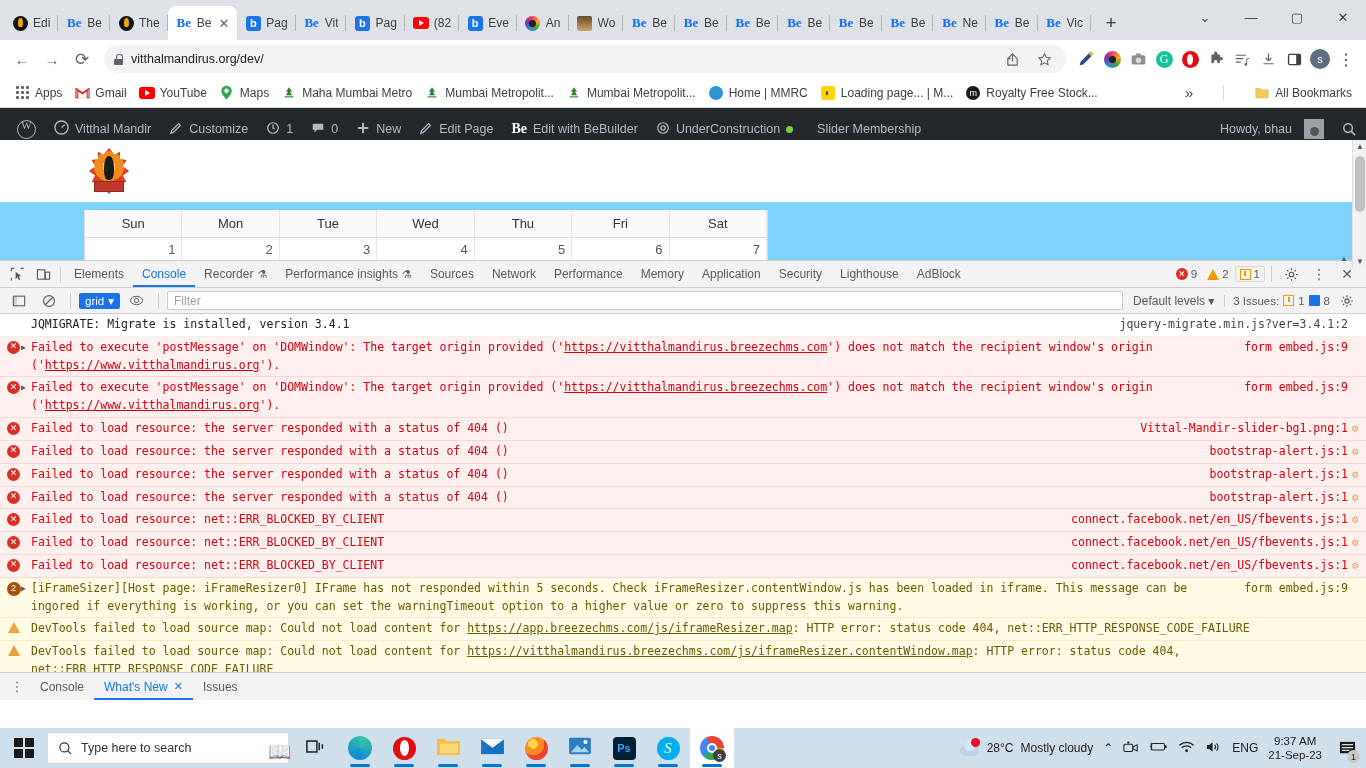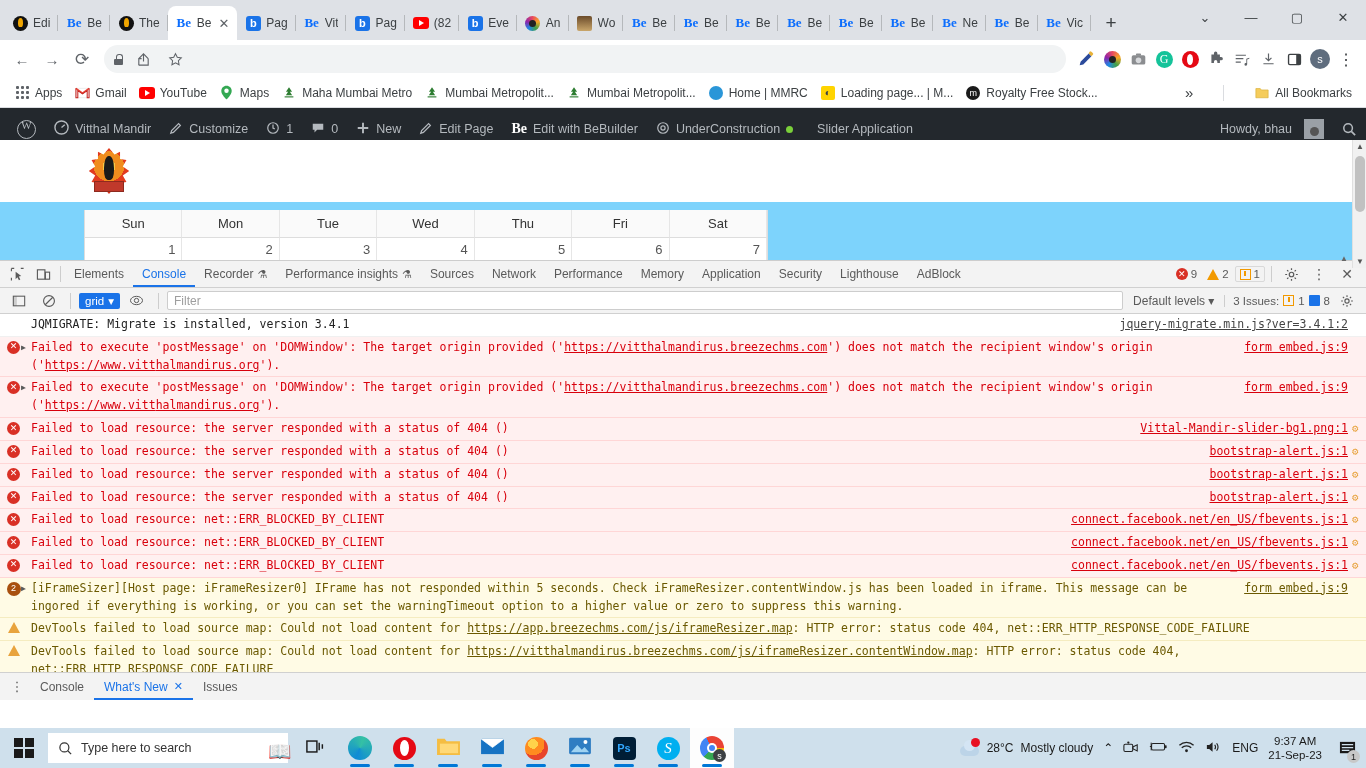--- a/index.html
+++ b/index.html
@@ -215,21 +215,21 @@
   .msg { display:flex; align-items:flex-start; padding: 2px 4px 2px 6px;
     border-bottom:1px solid #f0f0f0; line-height:1.55; position:relative;
     min-height:19px; }
   .msg .ico { width:15px; flex:0 0 15px; display:flex; justify-content:center;
     padding-top:2px; }
   .msg .arrow { width:10px; flex:0 0 10px; color:#5a5a5a; font-size:8px;
     padding-top:3px; }
   .msg .txt { flex:1; word-break:break-word; padding-right:8px; }
   .msg .src { flex:0 0 auto; text-align:right; padding-left:8px;
     white-space:nowrap; }
-  .msg .src a { color:#444; text-decoration:underline; cursor:pointer;margin-top:7px; }
+  .msg .src a { color:#444; cursor:pointer;margin-top:7px; }
   .msg .gear { width:14px; flex:0 0 14px; text-align:center; }
   .msg.log { background:#fff; color:#222; }
   .msg.err { background:#fff0f0; color:#d8000c; border-bottom:1px solid #ffd6d6; }
   .msg.err a { color:#d8000c; }
   .msg.warn { background:#fffbe5; color:#6b5900; border-bottom:1px solid #f5ecc0; }
   .msg.info-grp { background:#fffbe5; color:#6b5900; border-bottom:1px solid #f5ecc0; }
   .msg.info-grp a { color:#6b5900; }
   .errico { width:13px; height:13px; border-radius:50%; background:#d93025;
     color:#fff; font-size:9px; display:flex; align-items:center;
     justify-content:center; font-family:"Liberation Sans",sans-serif; }
@@ -437,20 +437,21 @@
     <div class="cl">✕</div>
   </div>
 </div>
 
 <div class="toolbar">
   <div class="tb-icon">←</div>
   <div class="tb-icon">→</div>
   <div class="tb-icon" style="font-size:17px;">⟳</div>
   <div class="omnibox">
     <span class="lock"></span>
+    <span class="url">vitthalmandirus.org/dev/</span>
     <span class="ext-ico">
       <svg width="15" height="15" viewBox="0 0 16 16">
           <path d="M3 14V7h3M3 7l5-5 5 5M8 2v8" stroke="#5f6368" fill="none" stroke-width="1.2"></path>
           <path d="M3 14h10V7" stroke="#5f6368" fill="none" stroke-width="1.2"></path>
         </svg>
     </span>
     <span class="ext-ico">
       <svg width="15" height="15" viewBox="0 0 16 16">
           <path d="M8 1.8l1.9 3.9 4.3.6-3.1 3 .7 4.3L8 11.6 4.2 13.6l.7-4.3-3.1-3 4.3-.6z" fill="none" stroke="#5f6368" stroke-width="1.1"></path>
         </svg>
@@ -664,21 +665,21 @@
       <div class="wpitem">
         <span><svg width="14" height="14" viewBox="0 0 16 16">
             <circle cx="8" cy="8" r="2.4" stroke="#b4b9be" stroke-width="1.4" fill="none"></circle>
             <circle cx="8" cy="8" r="6" stroke="#b4b9be" stroke-width="1.4" fill="none"></circle>
           </svg></span>
         <span>UnderConstruction</span>
         <span class="greendot"></span>
       </div>
       <div class="wpitem">
         <span></span>
-        <span>Slider Application</span>
+        <span>Slider Membership</span>
       </div>
     </div>
   <div class="wpspacer"></div>
   <div class="wpitem">
     <span class="howdy">Howdy, bhau</span>
     <span class="wpavatar">
         <span></span>
       </span>
   </div>
   <div class="wpitem">

